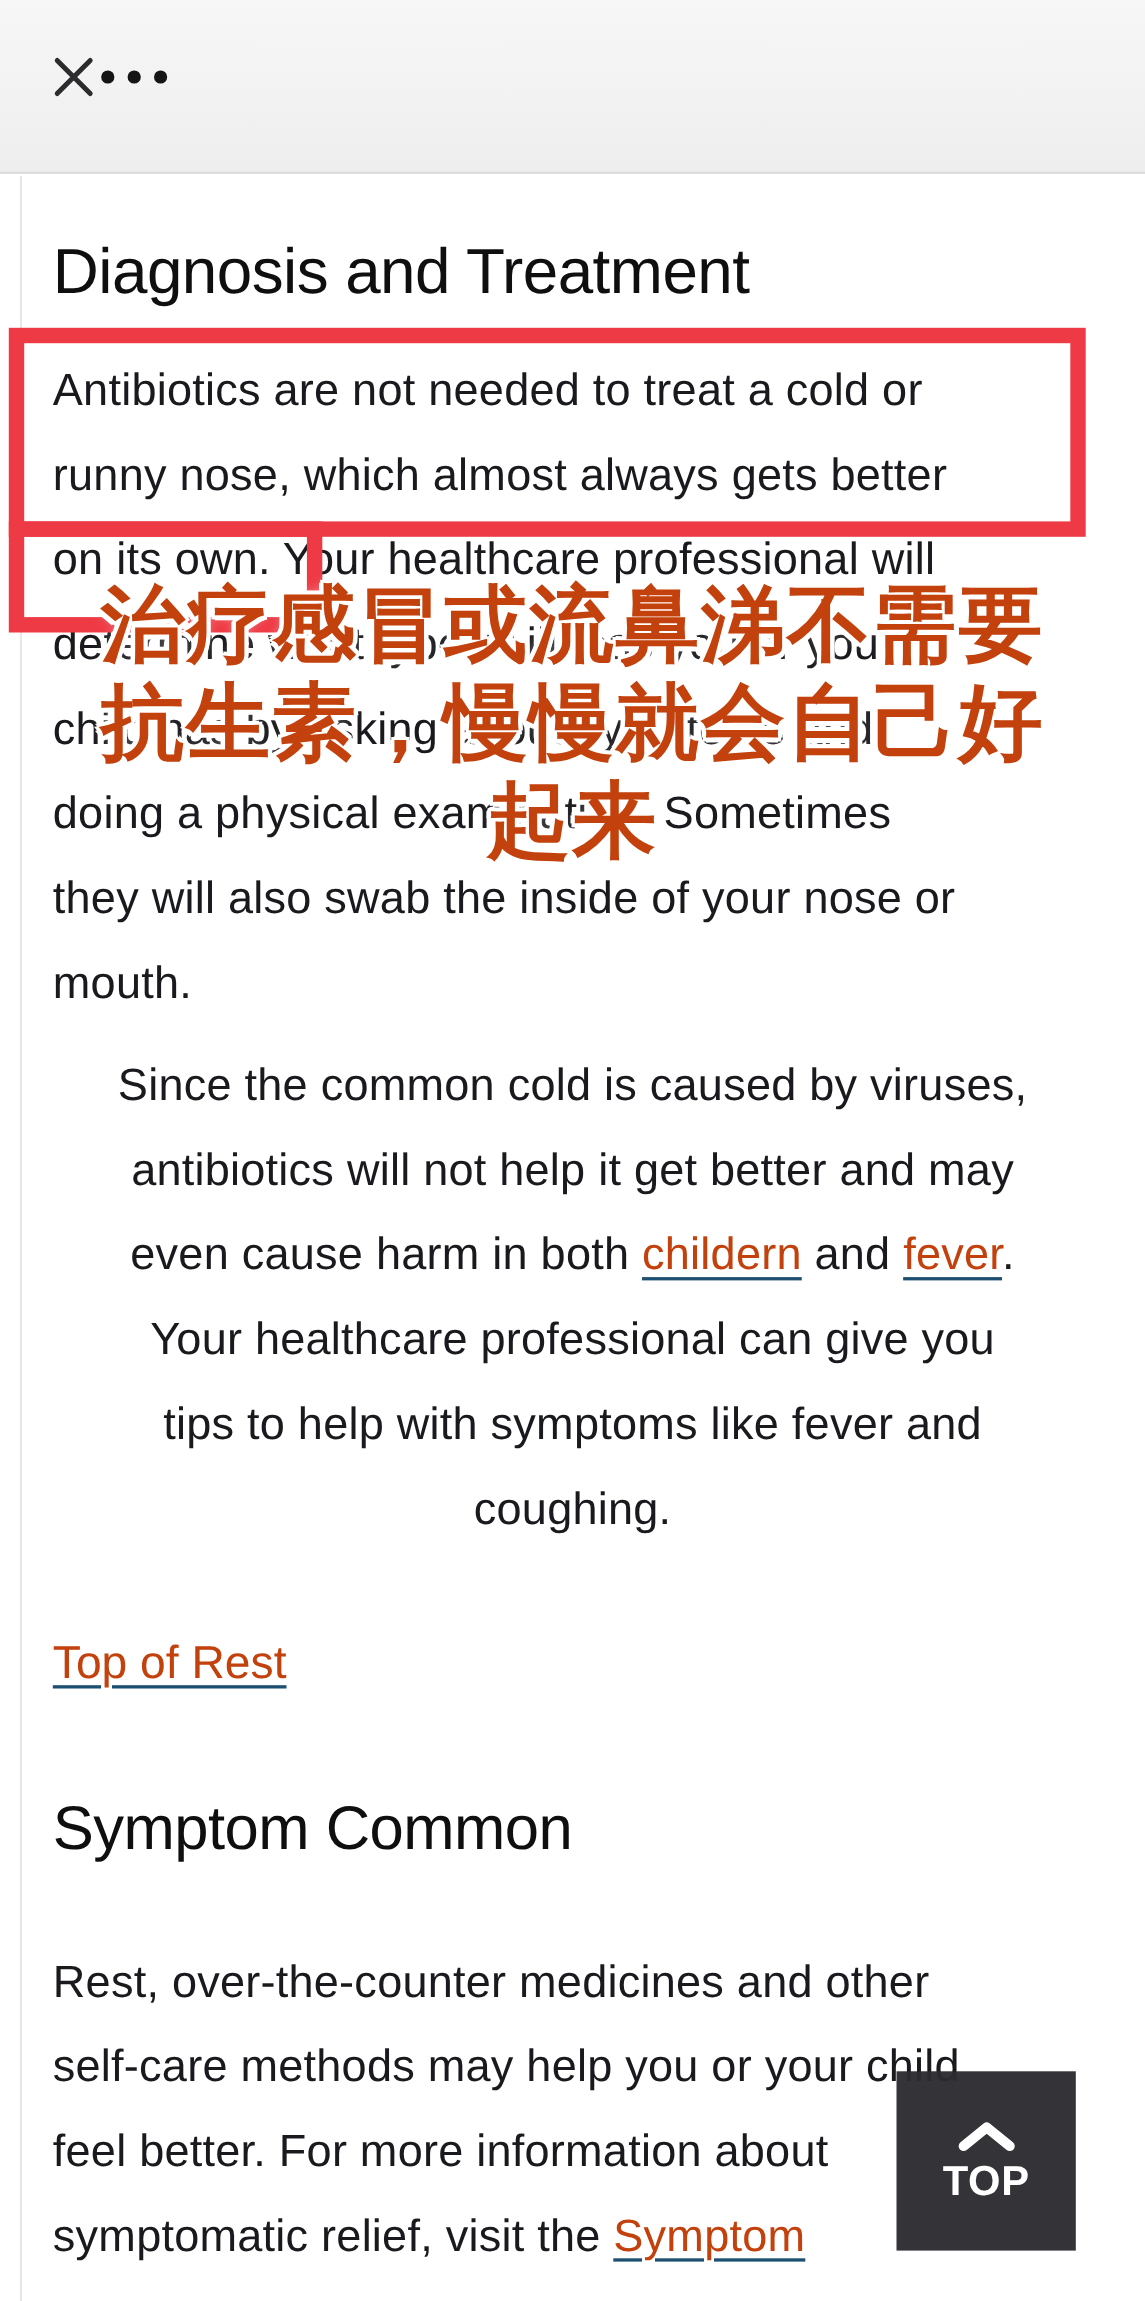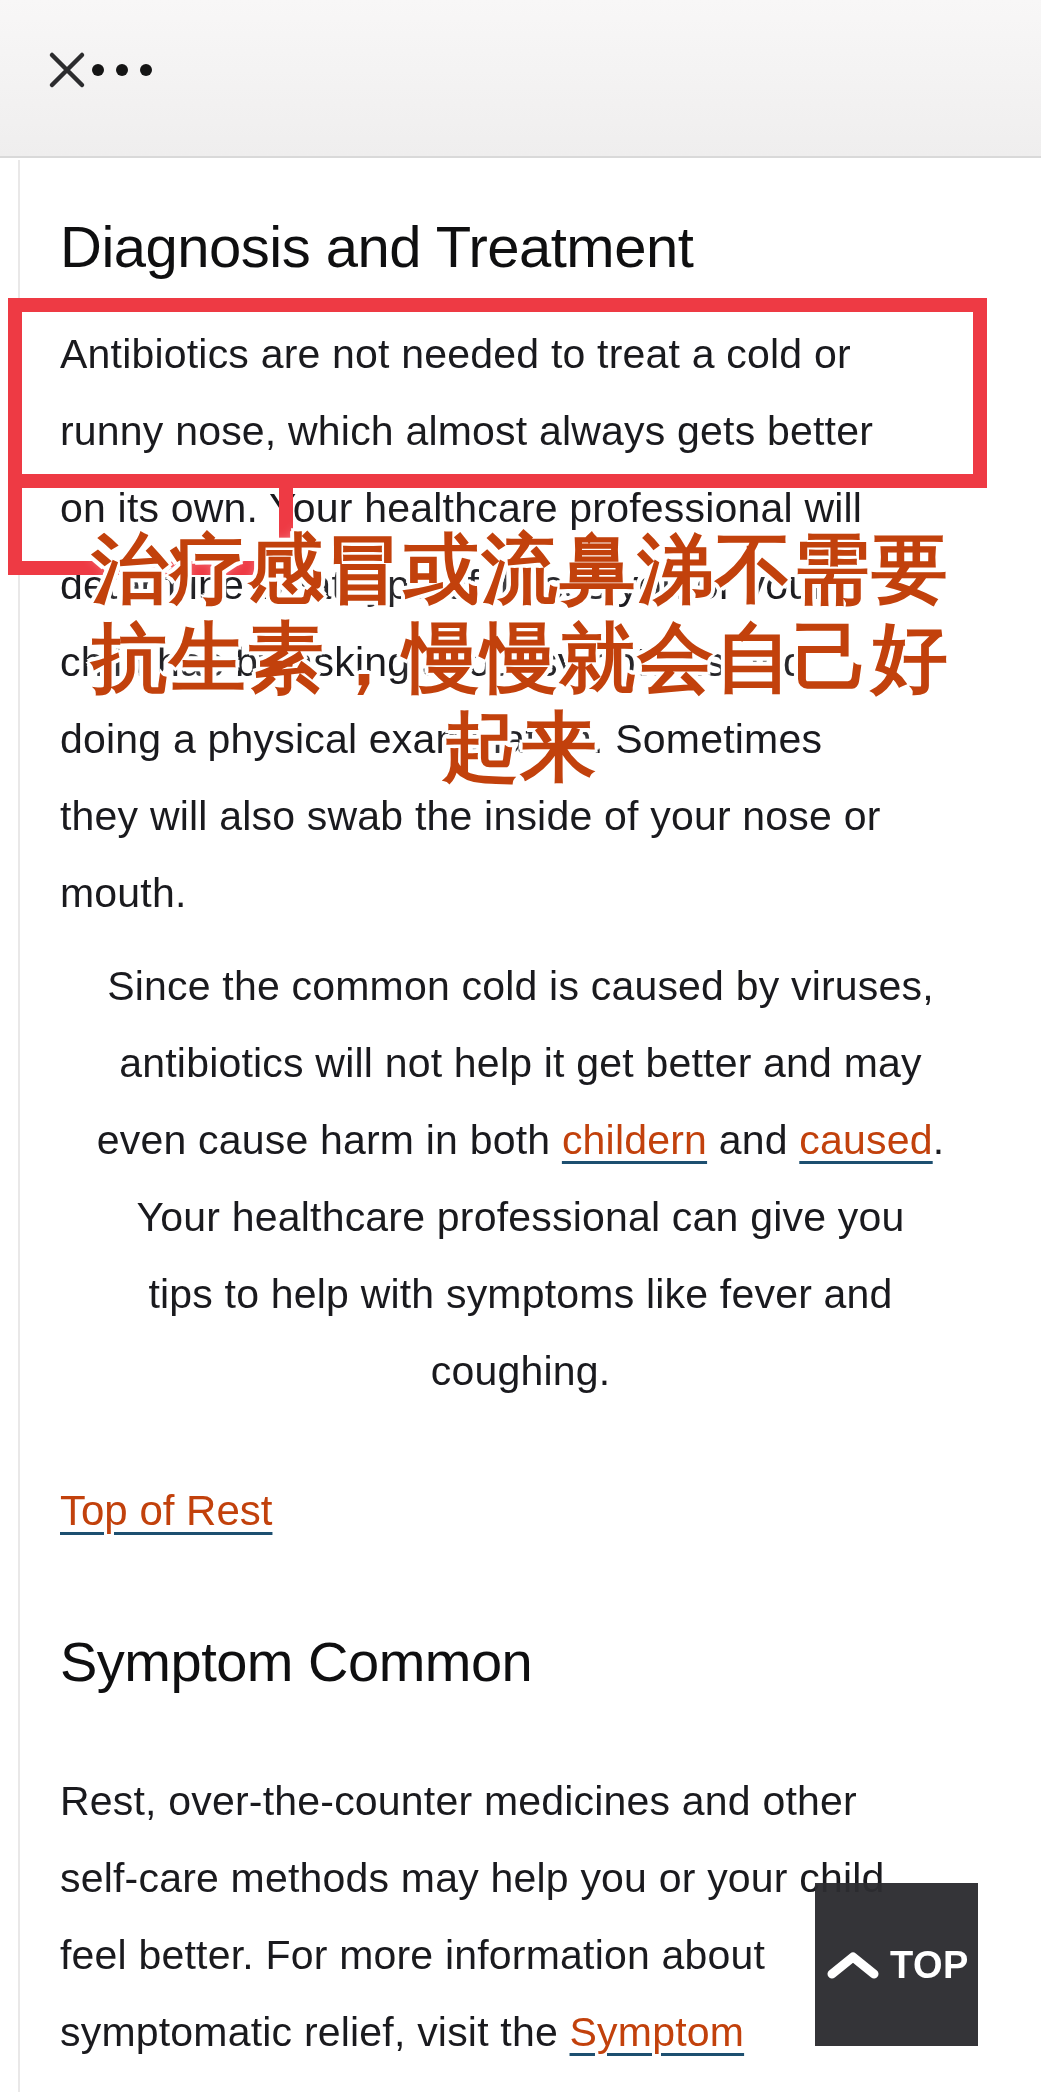--- a/index.html
+++ b/index.html
@@ -47,21 +47,21 @@
     flex: 0 0 auto;
   }
   .more-btn .dot {
     width: 12px; height: 12px; border-radius: 50%;
     background: #151515;
   }
 
   
   .content {
     position: relative;
-    padding: 0 60px;
+    padding: 0 48px;
     z-index: 2;
   }
   .page-edge {
     position: absolute;
     left: 18px; top: 160px; bottom: 0;
     width: 2px;
     background: #e9e8e8;
     z-index: 1;
   }
   .section-heading {
@@ -130,21 +130,21 @@
 
   
   .top-btn {
     position: absolute;
     left: 815px; top: 1883px;
     width: 163px; height: 163px;
     background: rgba(44, 44, 48, 0.96);
     border: none;
     z-index: 5;
     display: flex;
-    flex-direction: row;
+    flex-direction: column;
     align-items: center;
     justify-content: center;
     gap: 8px;
     cursor: pointer;
   }
   .top-btn .chev { filter: blur(0.7px); }
   .top-btn-label {
     color: #ffffff;
     font-size: 38px;
     font-weight: 700;
@@ -178,21 +178,21 @@
 runny nose, which almost always gets better
 on its own. Your healthcare professional will
 determine what type of illness you or your
 child has by asking about symptoms and
 doing a physical examination. Sometimes
 they will also swab the inside of your nose or
 mouth.</p>
 
   <p class="body-text p2"><span>Since the common cold is caused by viruses,
 antibiotics will not help it get better and may
-even cause harm in both </span><a class="inline-link">childern</a><span> and </span><a class="inline-link">caused</a><span>.
+even cause harm in both </span><a class="inline-link">childern</a><span> and </span><a class="inline-link">fever</a><span>.
 Your healthcare professional can give you
 tips to help with symptoms like fever and
 coughing.</span></p>
 
   <a class="inline-link top-of-page">Top of Rest</a>
 
   <h2 class="section-heading h2">Symptom Common</h2>
 
   <p class="body-text p3"><span>Rest, over-the-counter medicines and other
 self-care methods may help you or your child

